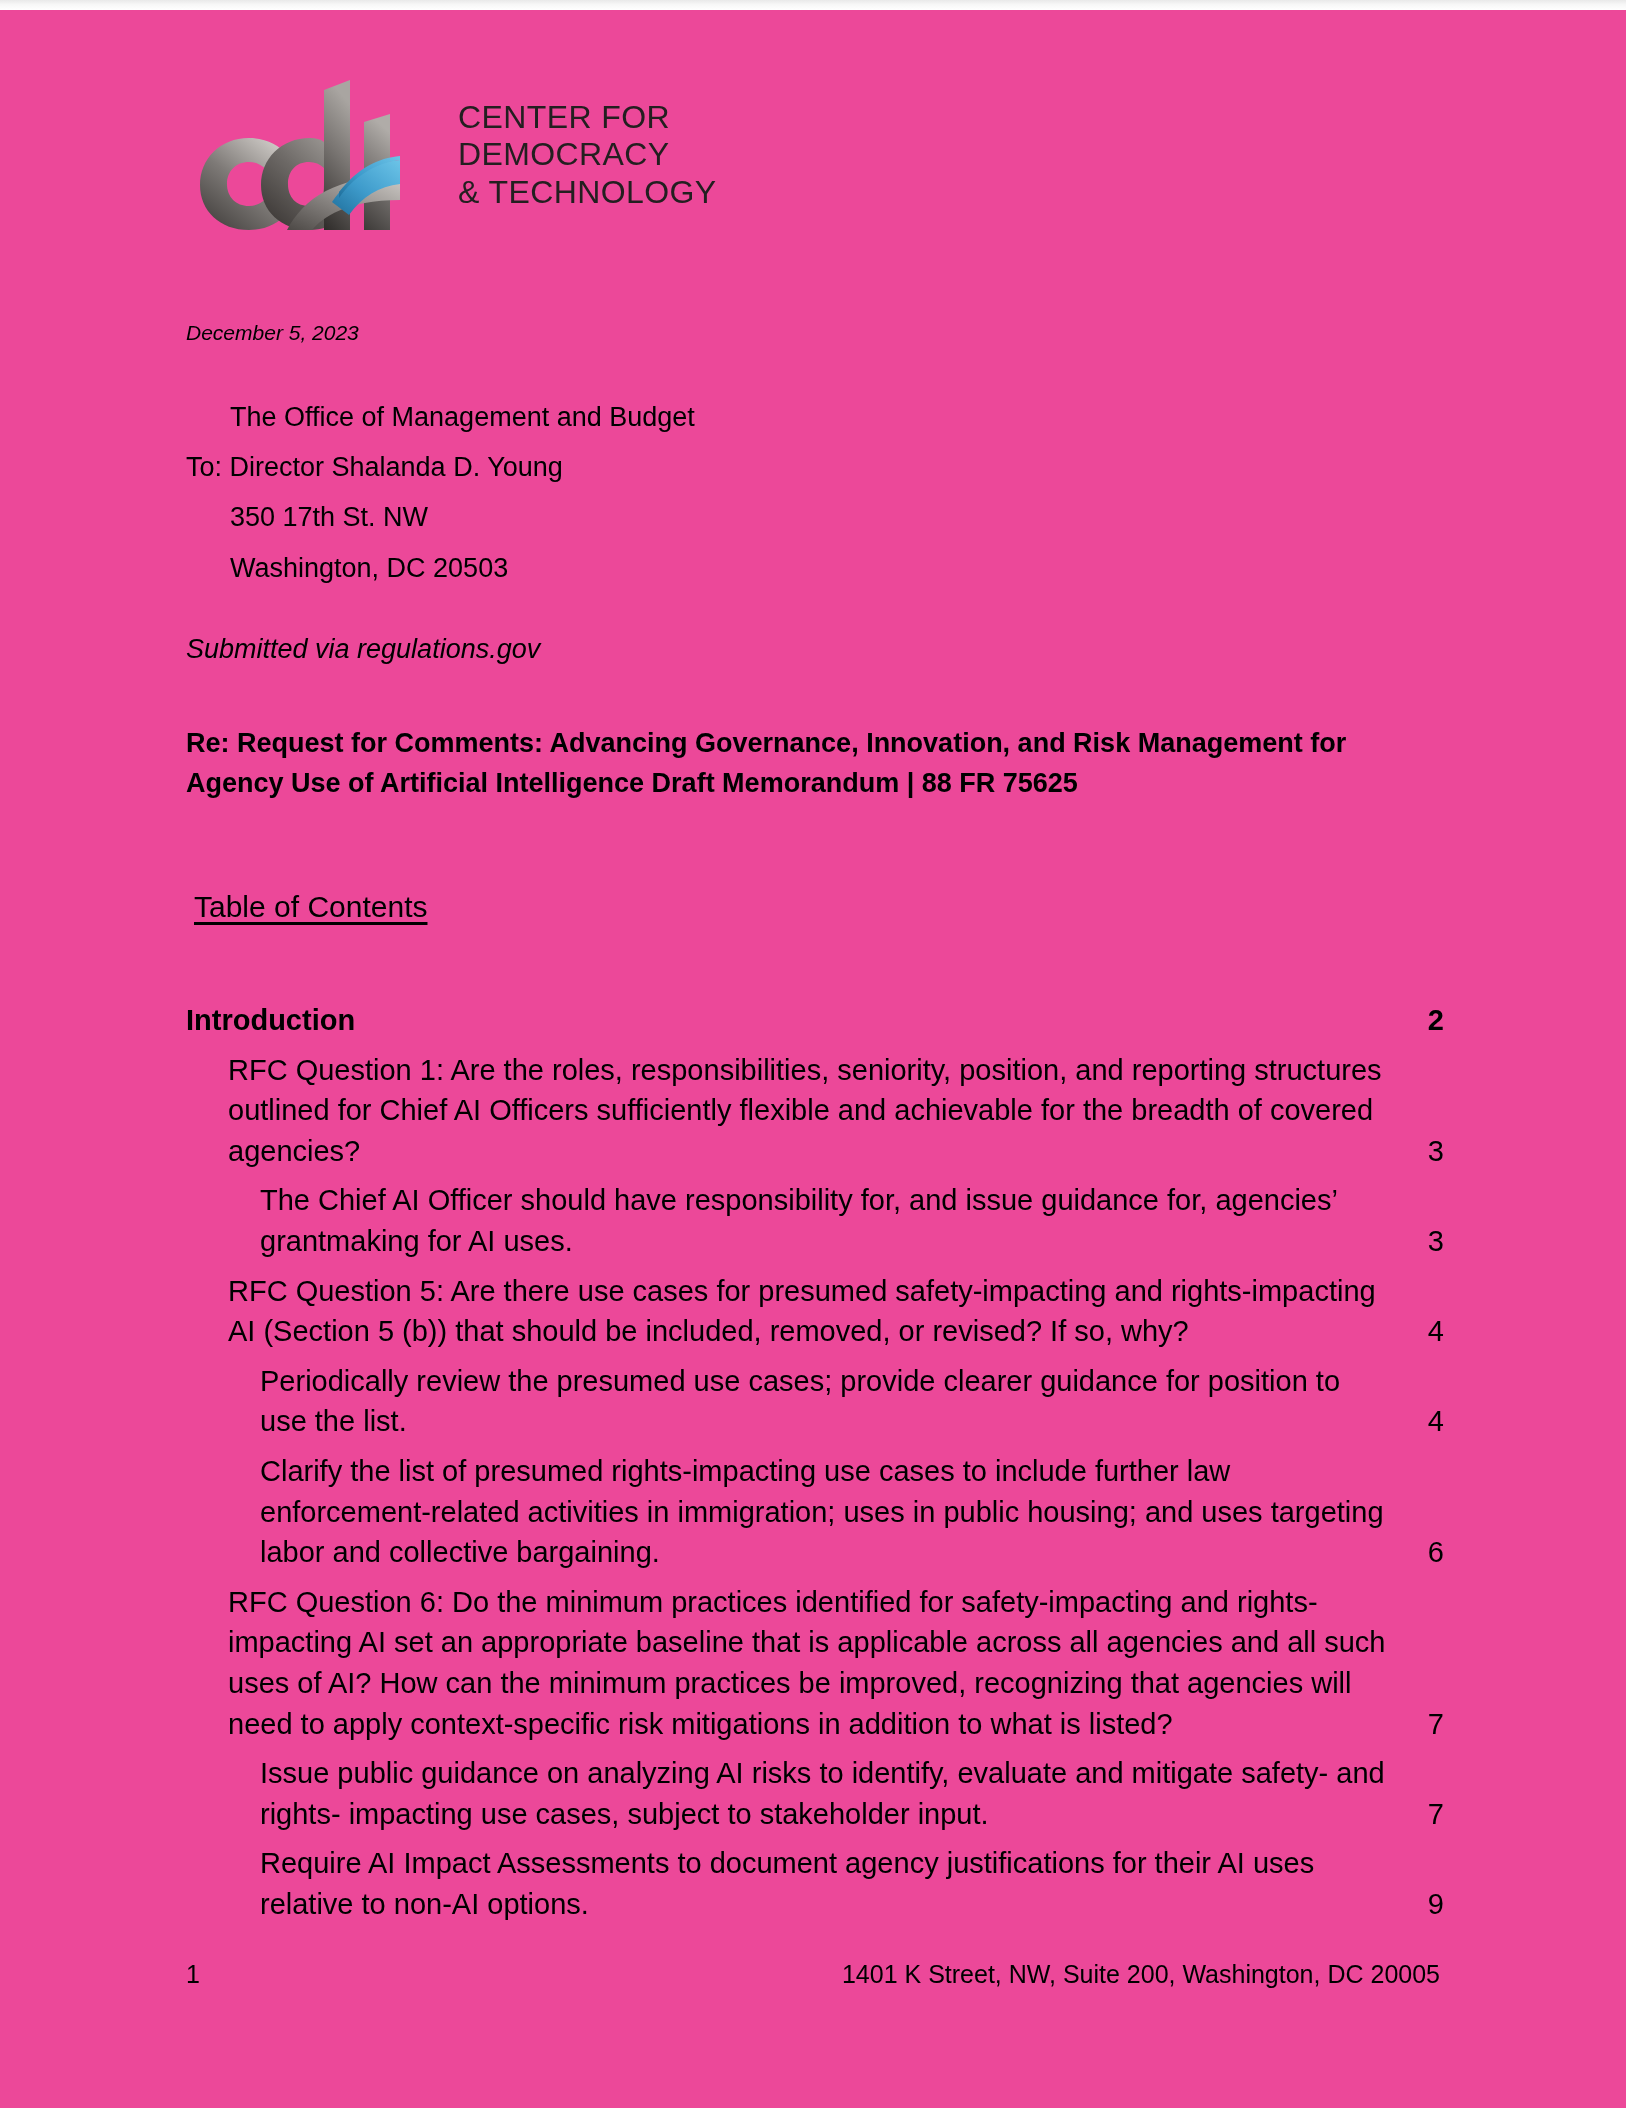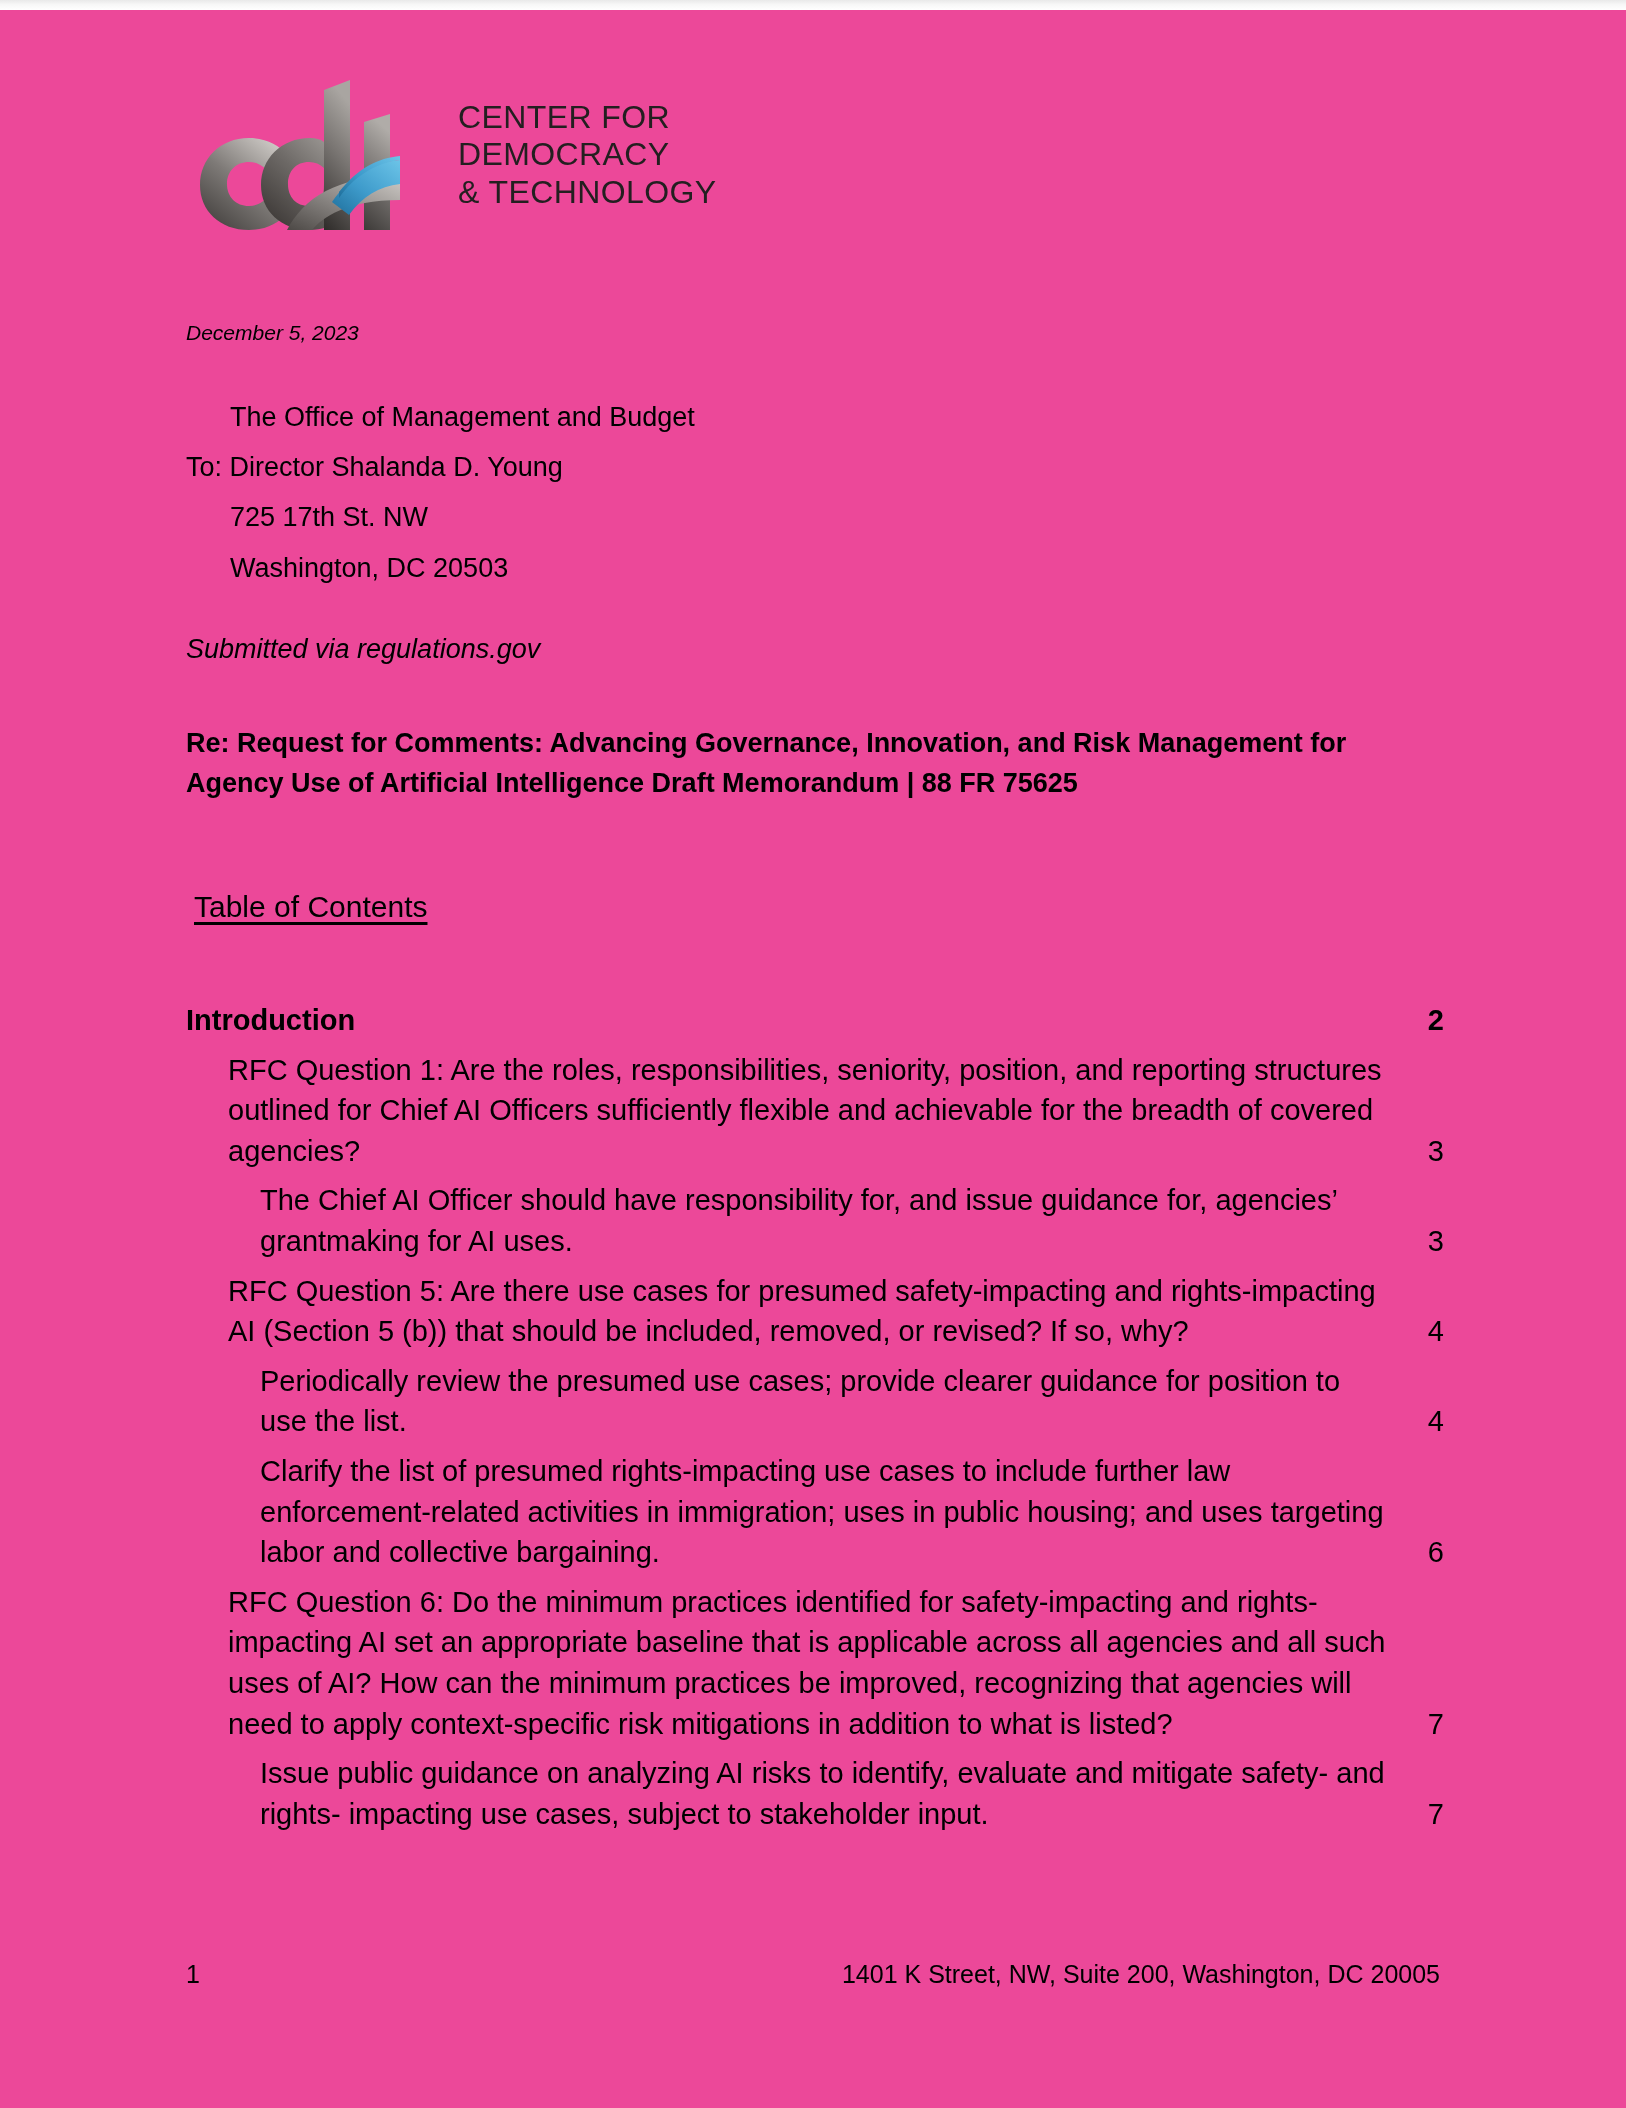--- a/index.html
+++ b/index.html
@@ -259,21 +259,21 @@
 &amp; TECHNOLOGY</div>
     </div>
 
     <div class="letter">
 
       <div class="date-line">December 5, 2023</div>
 
       <div class="addr">
         <div class="addr-line addr-indent">The Office of Management and Budget</div>
         <div class="addr-line">To: Director Shalanda D. Young</div>
-        <div class="addr-line addr-indent">725 17th St. NW</div>
+        <div class="addr-line addr-indent">350 17th St. NW</div>
         <div class="addr-line addr-indent">Washington, DC 20503</div>
       </div>
 
       <div class="submitted">Submitted via regulations.gov</div>
 
       <div class="re-line">Re: Request for Comments: Advancing Governance, Innovation, and Risk Management for Agency Use of Artificial Intelligence Draft Memorandum | 88 FR 75625</div>
     </div>
 
     <div class="toc-heading">Table of Contents</div>
 
@@ -302,20 +302,24 @@
           <span class="toc-text">Clarify the list of presumed rights-impacting use cases to include further law enforcement-related activities in immigration; uses in public housing; and uses targeting labor and collective bargaining.</span>
           <span class="toc-page">6</span>
         </div>
         <div class="toc-row lvl2">
           <span class="toc-text">RFC Question 6: Do the minimum practices identified for safety-impacting and rights-impacting AI set an appropriate baseline that is applicable across all agencies and all such uses of AI? How can the minimum practices be improved, recognizing that agencies will need to apply context-specific risk mitigations in addition to what is listed?</span>
           <span class="toc-page">7</span>
         </div>
         <div class="toc-row lvl3">
           <span class="toc-text">Issue public guidance on analyzing AI risks to identify, evaluate and mitigate safety- and rights- impacting use cases, subject to stakeholder input.</span>
           <span class="toc-page">7</span>
+        </div>
+        <div class="toc-row lvl3">
+          <span class="toc-text">Require AI Impact Assessments to document agency justifications for their AI uses relative to non-AI options.</span>
+          <span class="toc-page">9</span>
         </div>
       </div>
 
   </div>
 
   <div class="footer">
     <div class="footer-inner">
       <span class="footer-pageno">1</span>
       <span class="footer-address">1401 K Street, NW, Suite 200, Washington, DC 20005</span>
     </div>

